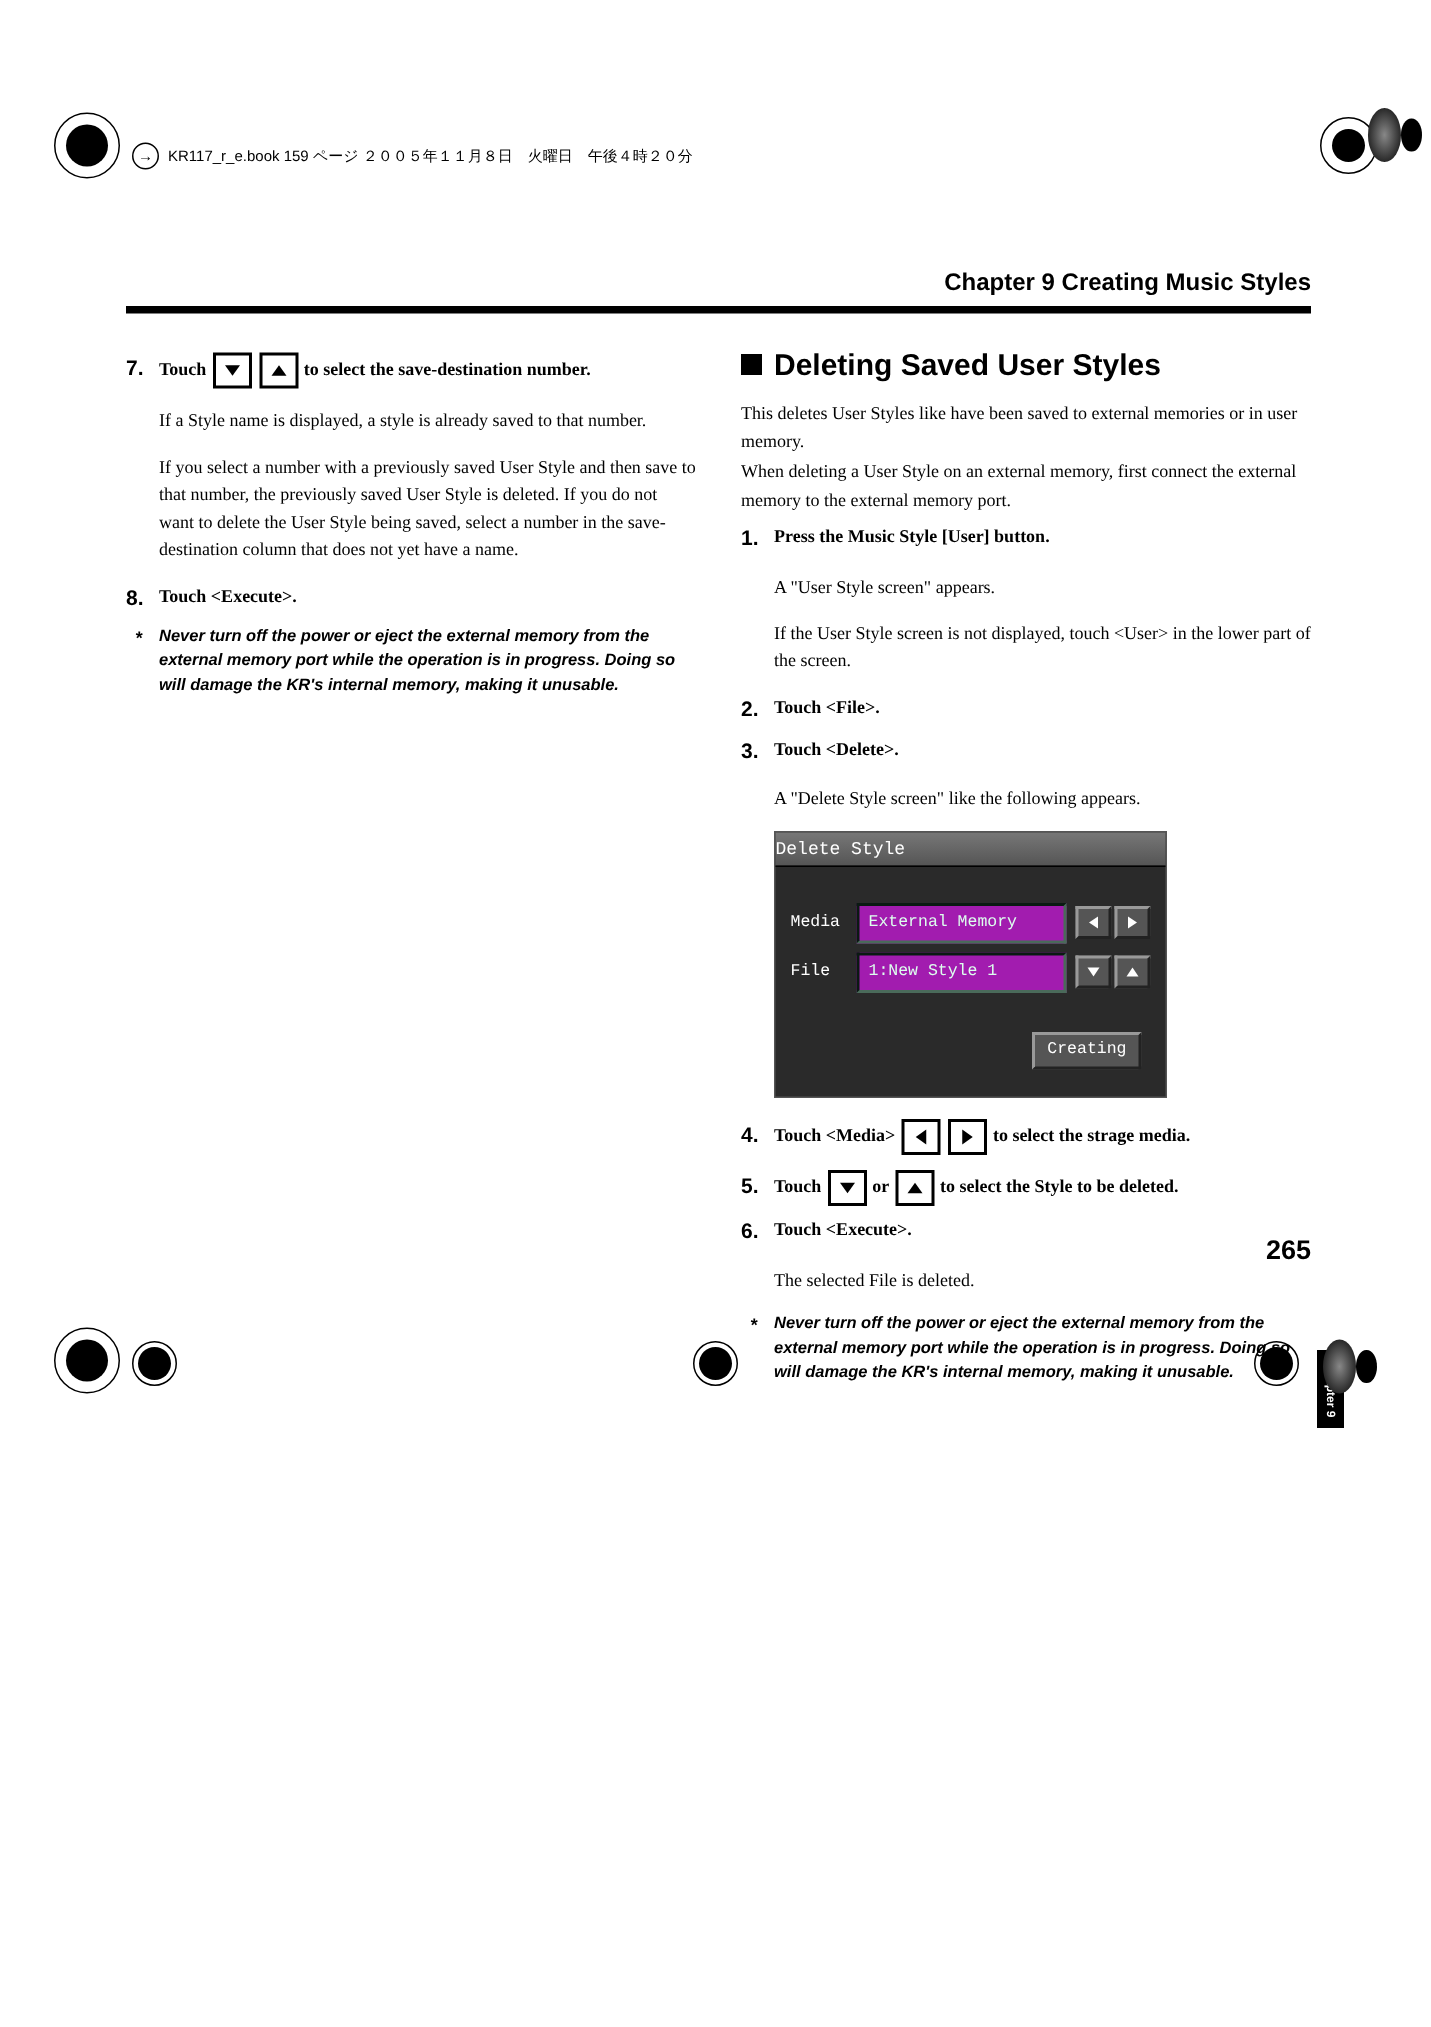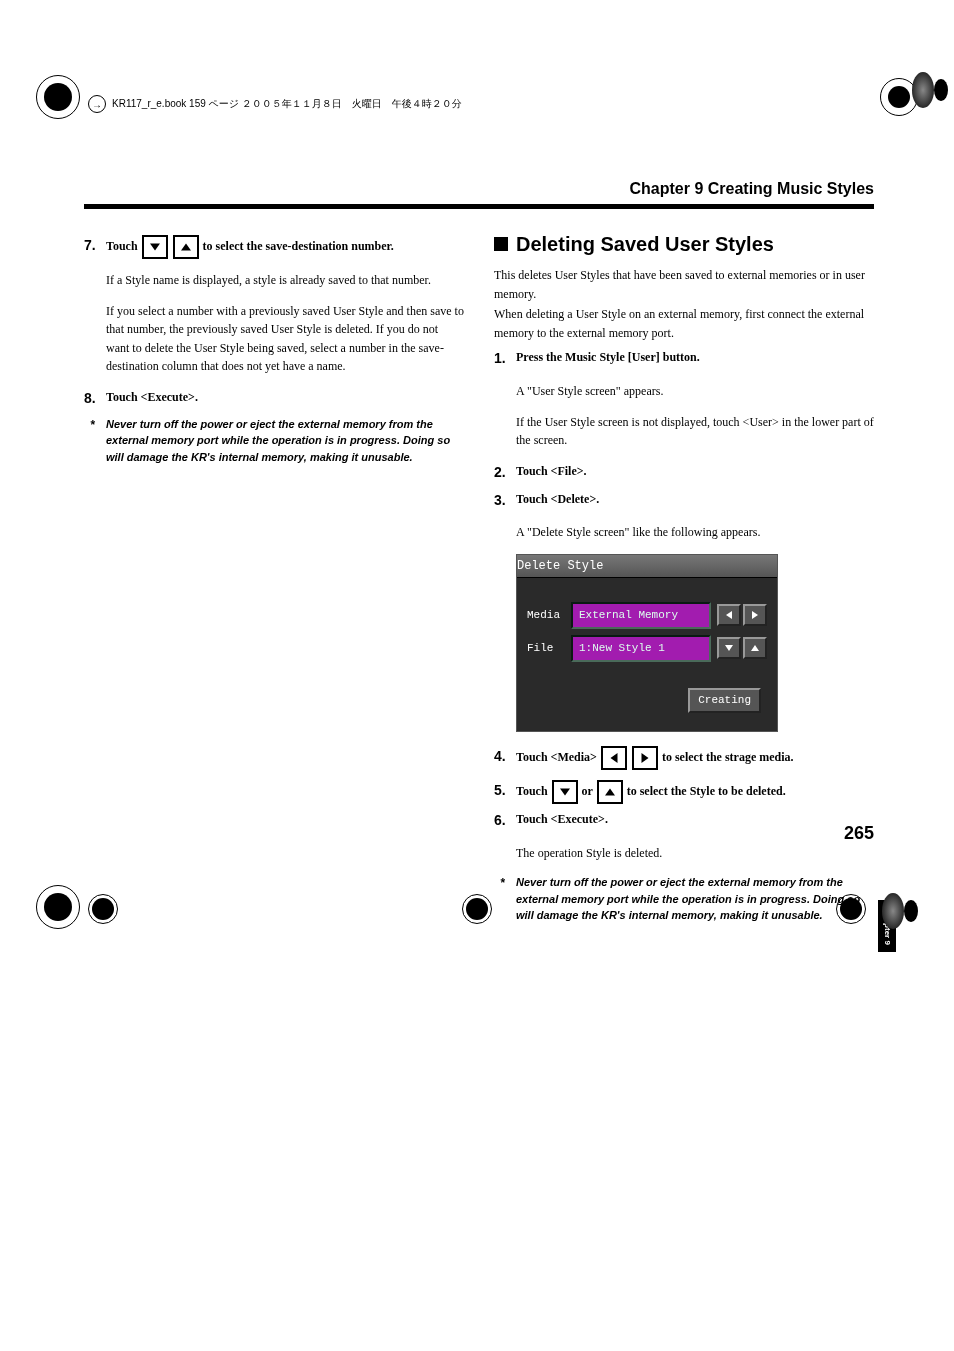--- a/index.html
+++ b/index.html
@@ -291,21 +291,21 @@
         <div class="txt">Never turn off the power or eject the external memory from the external memory port while the operation is in progress. Doing so will damage the KR's internal memory, making it unusable.</div>
       </div>
 
     </div>
 
     <div class="col">
 
       <h2 class="section">
         <span class="sq"></span><span>Deleting Saved User Styles</span>
       </h2>
-      <p style="margin:2px 0;">This deletes User Styles that have been saved to external memories or in user memory.</p>
+      <p style="margin:2px 0;">This deletes User Styles like have been saved to external memories or in user memory.</p>
       <p style="margin:2px 0 0 0;">When deleting a User Style on an external memory, first connect the external memory to the external memory port.</p>
 
       <div class="step">
         <div class="step-num">1.</div>
         <div class="step-body"><span class="step-lead">Press the Music Style [User] button.</span></div>
       </div>
       <p class="indent">A "User Style screen" appears.</p>
       <p class="indent">If the User Style screen is not displayed, touch &lt;User&gt; in the lower part of the screen.</p>
 
       <div class="step">
@@ -370,21 +370,21 @@
           <span class="step-lead"> or </span>
           <span class="icon-btn up"></span>
           <span class="step-lead"> to select the Style to be deleted.</span>
         </div>
       </div>
 
       <div class="step">
         <div class="step-num">6.</div>
         <div class="step-body"><span class="step-lead">Touch &lt;Execute&gt;.</span></div>
       </div>
-      <p class="indent">The operation Style is deleted.</p>
+      <p class="indent">The selected File is deleted.</p>
 
       <div class="asterisk-note">
         <div class="ast">*</div>
         <div class="txt">Never turn off the power or eject the external memory from the external memory port while the operation is in progress. Doing so will damage the KR's internal memory, making it unusable.</div>
       </div>
 
     </div>
   </div>
 </div>
 

